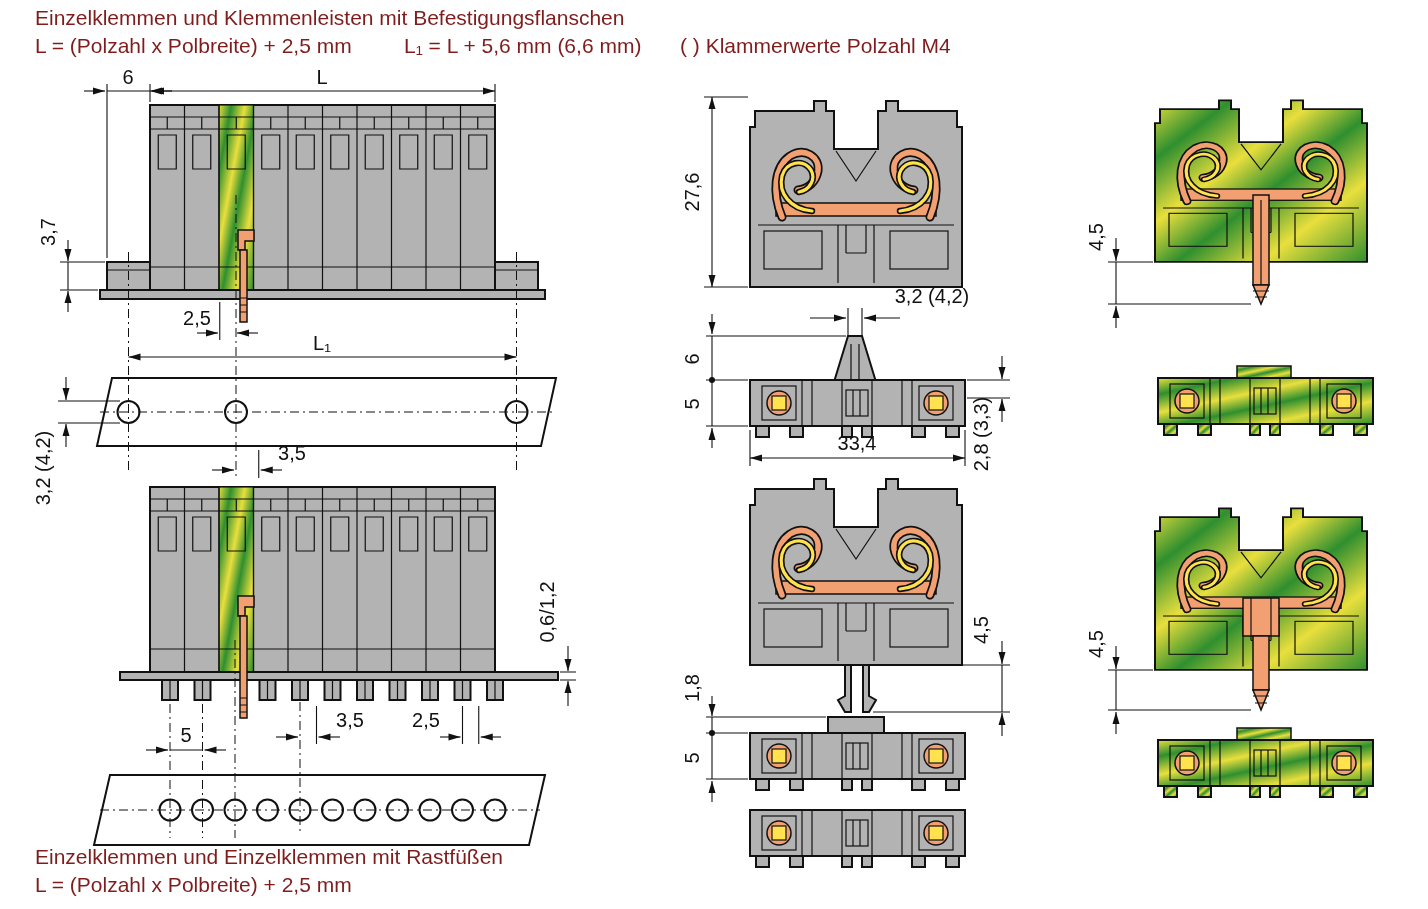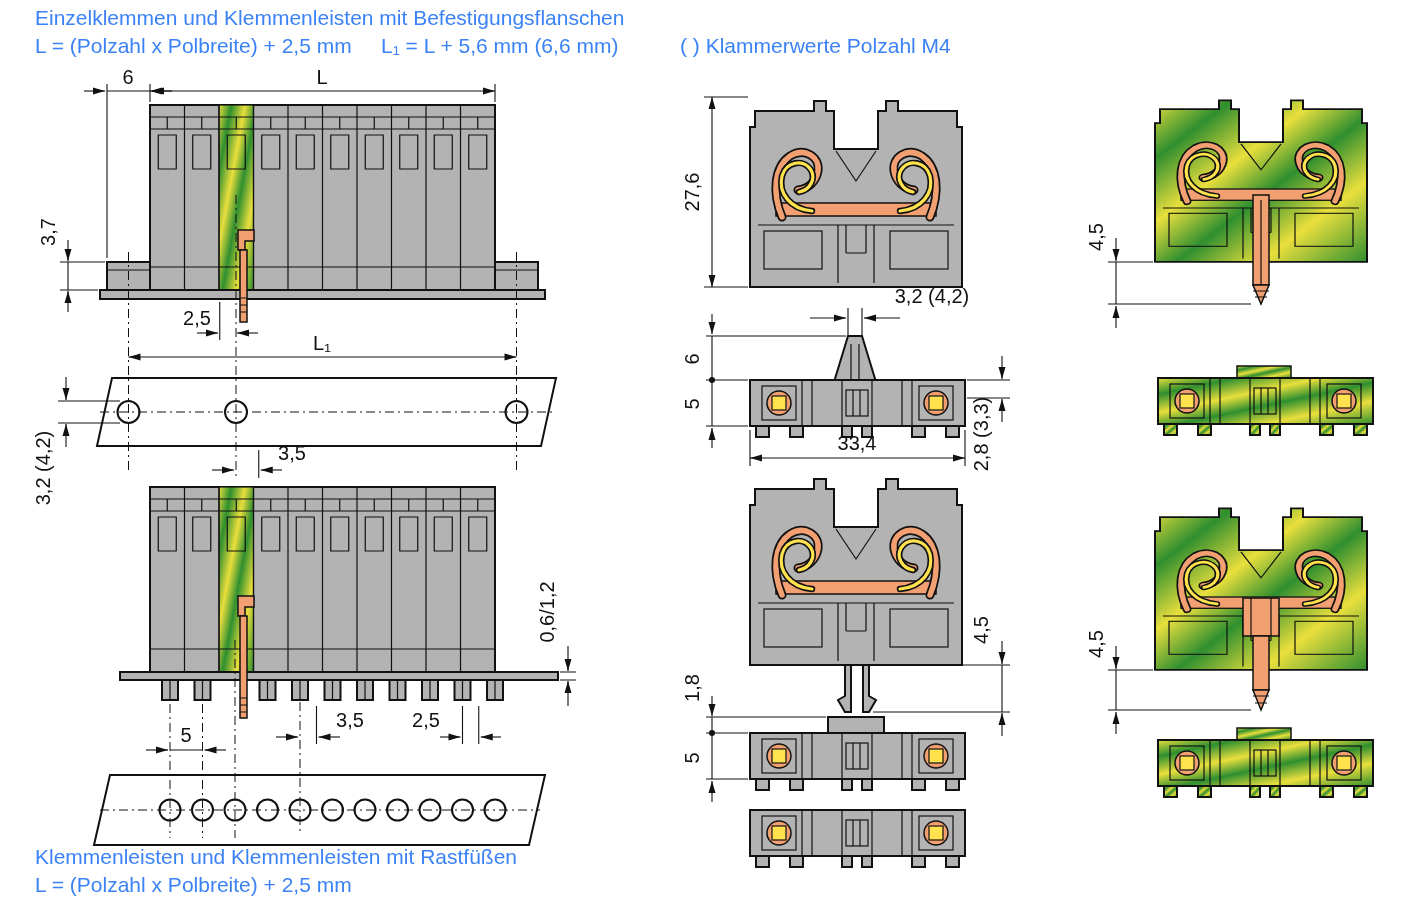--- a/index.html
+++ b/index.html
@@ -1,17 +1,17 @@
 <!DOCTYPE html>
 <html><head>
 <meta charset="utf-8">
 <style>
   html,body{margin:0;padding:0;background:#fff;}
   .canvas{position:relative;width:1428px;height:909px;background:#fff;overflow:hidden;
-          font-family:"Liberation Sans",sans-serif;color:#3b82f6;}
+          font-family:"Liberation Sans",sans-serif;color:#7f1d1d;}
   .txt{position:absolute;font-size:21px;white-space:nowrap;}
   .art{position:absolute;left:0;top:0;}
   
   .body{fill:#b3b3b3;stroke:#111;stroke-width:2;}
   .olp{stroke:#111;stroke-width:2;}            
   .thin{stroke:#111;stroke-width:1.2;fill:none;}
   .dim{stroke:#111;stroke-width:1.1;fill:none;}
   .dash{stroke:#111;stroke-width:1;fill:none;stroke-dasharray:9 4 2 4;}
   .rail{fill:#fff;stroke:#111;stroke-width:2;}
   .hole{fill:#fff;stroke:#111;stroke-width:2;}
@@ -25,21 +25,21 @@
   .dot{fill:#111;}
 </style>
 </head>
 <body>
 
 <div class="canvas">
 
   <div class="txt" style="left:35px;top:6px;"></div>
   <div class="txt" style="left:35px;top:6px;">Einzelklemmen und Klemmenleisten mit Befestigungsflanschen</div>
   <div class="txt" style="left:35px;top:34px;">L = (Polzahl x Polbreite) + 2,5 mm</div>
-  <div class="txt" style="left:381px;top:34px;">L₁ = L + 5,6 mm (6,6 mm)</div>
+  <div class="txt" style="left:404px;top:34px;">L₁ = L + 5,6 mm (6,6 mm)</div>
   <div class="txt" style="left:680px;top:34px;">( ) Klammerwerte Polzahl M4</div>
 
   <svg class="art" width="1428" height="909" viewBox="0 0 1428 909">
     <defs>
       <marker id="arr" viewBox="0 0 13 8" markerWidth="13" markerHeight="8" refX="12.5" refY="4" orient="auto-start-reverse" markerUnits="userSpaceOnUse">
         <path d="M0.5,0.5 L12.5,4 L0.5,7.5 Z" fill="#111"></path>
       </marker>
       <linearGradient id="gy" x1="0" y1="0" x2="1" y2="1">
         <stop offset="0" stop-color="#e9df3d"></stop>
         <stop offset="0.18" stop-color="#2f8f2f"></stop>
@@ -290,15 +290,15 @@
       <line class="dim" x1="1116" y1="646" x2="1116" y2="669" marker-end="url(#arr)"></line>
       <line class="dim" x1="1116" y1="670" x2="1116" y2="710"></line>
       <line class="dim" x1="1116" y1="734" x2="1116" y2="712" marker-end="url(#arr)"></line>
       <text class="dtxt" transform="rotate(-90 1103 644)" x="1103" y="644" text-anchor="middle">4,5</text>
 
       <rect x="1237" y="728" width="54" height="12" fill="url(#gy)" stroke="#111" stroke-width="1.5"></rect>
       <use href="#stripView" fill="url(#gy)" transform="translate(1158,740)"></use>
     </g>
   </svg>
 
-  <div class="txt" style="left:35px;top:845px;">Klemmenleisten und Klemmenleisten mit Rastfüßen</div>
+  <div class="txt" style="left:35px;top:845px;">Einzelklemmen und Einzelklemmen mit Rastfüßen</div>
   <div class="txt" style="left:35px;top:873px;">L = (Polzahl x Polbreite) + 2,5 mm</div>
 </div>
 
 </body></html>

